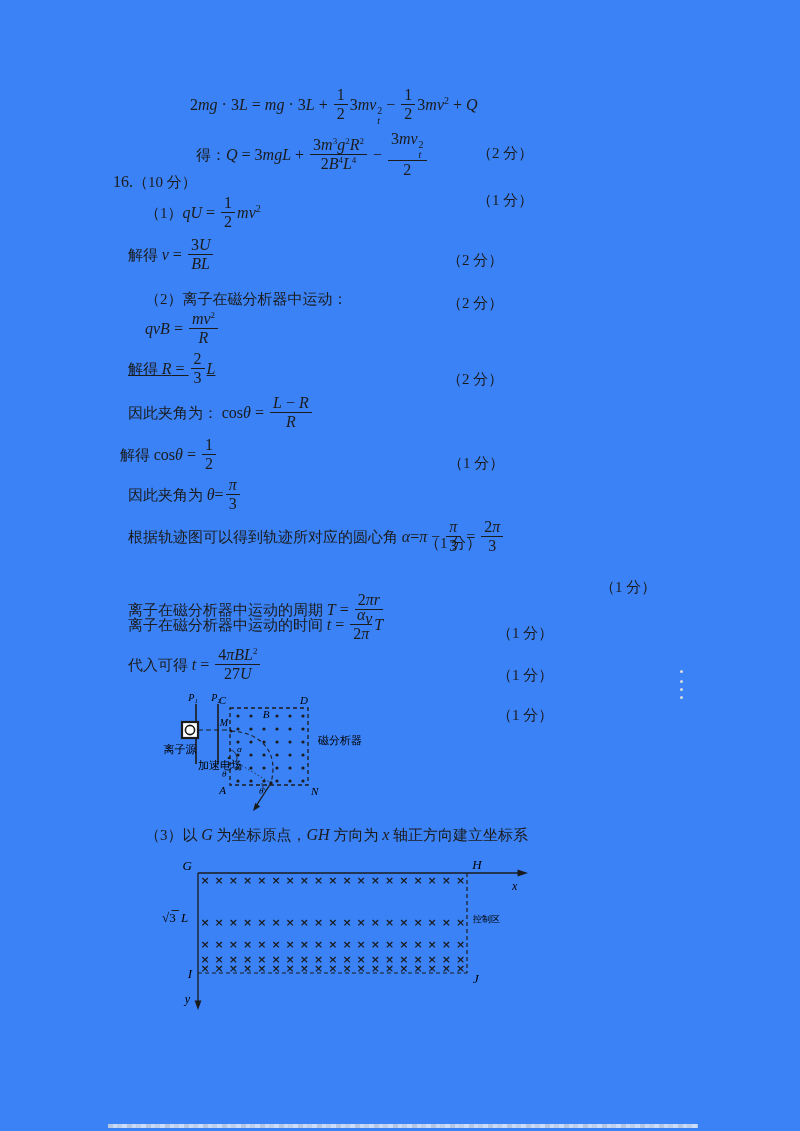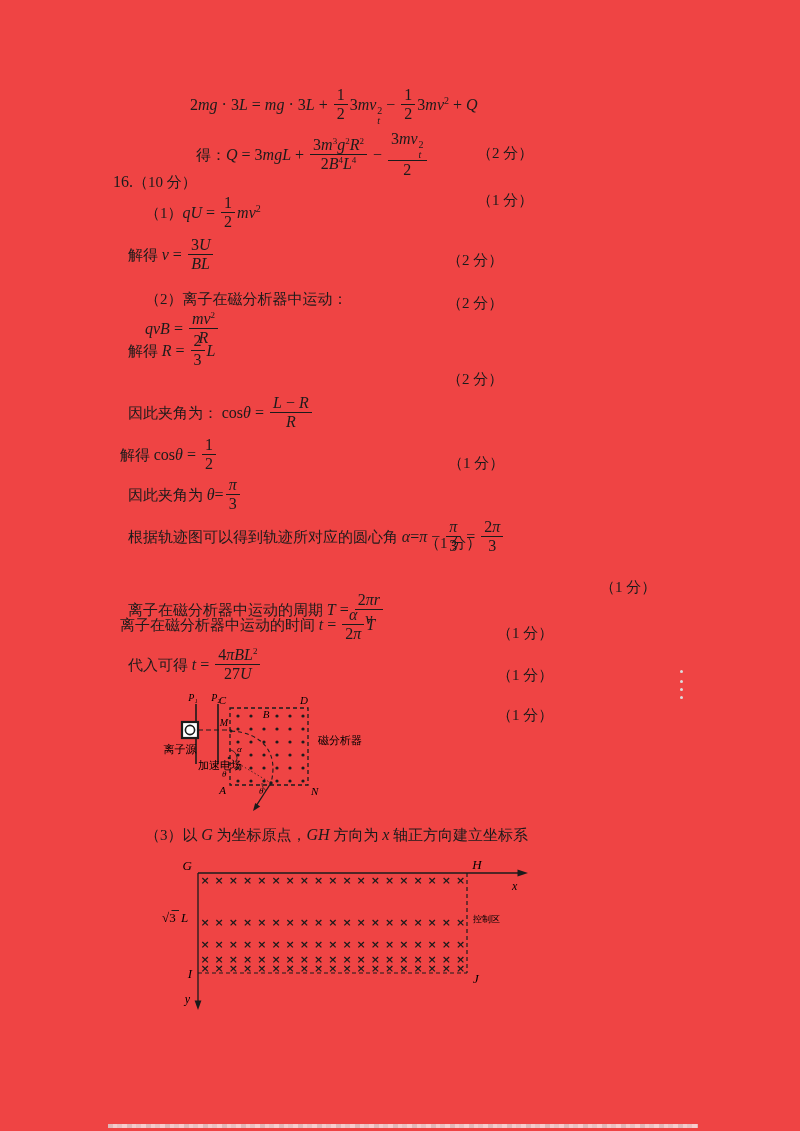--- a/index.html
+++ b/index.html
@@ -1,16 +1,16 @@
 <!DOCTYPE html>
 <html><head>
 <meta charset="utf-8">
 <style>
   html,body{margin:0;padding:0;background:#ffffff;}
-  .page{position:relative;width:800px;height:1131px;background:#ef4444;overflow:hidden;
+  .page{position:relative;width:800px;height:1131px;background:#3b82f6;overflow:hidden;
         font-family:"Liberation Serif",serif;color:#1b1b1b;}
   .line{position:absolute;white-space:nowrap;font-size:15px;line-height:1.3;}
   .cn{font-size:15px;}
   .mr{font-family:"Liberation Serif",serif;font-size:16px;}
   .mi{font-family:"Liberation Serif",serif;font-size:16px;font-style:italic;}
   sup{font-size:10px;}
   .frac{display:inline-block;vertical-align:middle;text-align:center;margin:0 2px;
         position:relative;top:-2px;line-height:1.12;}
   .frac .num,.frac .den{display:block;padding:0 3px;font-size:15px;}
   .frac .den{border-top:1.3px solid #1b1b1b;}
@@ -39,27 +39,27 @@
         </span><span class="mr"> − </span><span class="frac"><span class="num"><span class="mr">1</span></span><span class="den"><span class="mr">2</span></span></span><span class="mr">3</span><span class="mi">mv</span><sup>2</sup><span class="mr"> + </span><span class="mi">Q</span></div>
       <div class="line" style="top: 132px; left: 196px;"><span class="cn">得：</span><span class="mi">Q</span><span class="mr"> = 3</span><span class="mi">mgL</span><span class="mr"> + </span><span class="frac"><span class="num"><span class="mr">3</span><span class="mi">m</span><sup>3</sup><span class="mi">g</span><sup>2</sup><span class="mi">R</span><sup>2</sup></span><span class="den"><span class="mr">2</span><span class="mi">B</span><sup>4</sup><span class="mi">L</span><sup>4</sup></span></span><span class="mr"> − </span><span class="frac"><span class="num"><span class="mr">3</span><span class="mi">mv</span><span class="ss">
               <span class="ssu">2</span>
               <span class="ssb">t</span>
             </span></span><span class="den"><span class="mr">2</span></span></span></div>
       <div class="line" style="top: 172px; left: 113px;"><span class="mr">16.</span><span class="cn">（10 分）</span></div>
       <div class="line" style="top: 196px; left: 145px;"><span class="cn">（1）</span><span class="mi">qU</span><span class="mr"> = </span><span class="frac"><span class="num"><span class="mr">1</span></span><span class="den"><span class="mr">2</span></span></span><span class="mi">mv</span><sup>2</sup></div>
       <div class="line" style="top: 238px; left: 128px;"><span class="cn">解得 </span><span class="mi">v</span><span class="mr"> = </span><span class="frac"><span class="num"><span class="mr">3</span><span class="mi">U</span></span><span class="den"><span class="mi">BL</span></span></span></div>
       <div class="line" style="top: 290px; left: 145px;"><span class="cn">（2）离子在磁分析器中运动：</span></div>
       <div class="line" style="top: 312px; left: 145px;"><span class="mi">qvB</span><span class="mr"> = </span><span class="frac"><span class="num"><span class="mi">mv</span><sup>2</sup></span><span class="den"><span class="mi">R</span></span></span></div>
-      <div class="line" style="top: 334px; left: 128px;"><span class="cn">解得 </span><span class="mi">R</span><span class="mr"> = </span><span class="frac"><span class="num"><span class="mr">2</span></span><span class="den"><span class="mr">3</span></span></span><span class="mi">L</span></div>
+      <div class="line" style="top: 352px; left: 128px; text-decoration: underline;"><span class="cn">解得 </span><span class="mi">R</span><span class="mr"> = </span><span class="frac"><span class="num"><span class="mr">2</span></span><span class="den"><span class="mr">3</span></span></span><span class="mi">L</span></div>
       <div class="line" style="top: 396px; left: 128px;"><span class="cn">因此夹角为： </span><span class="mr">cos</span><span class="mi">θ</span><span class="mr"> = </span><span class="frac"><span class="num"><span class="mi">L</span><span class="mr"> − </span><span class="mi">R</span></span><span class="den"><span class="mi">R</span></span></span></div>
       <div class="line" style="top: 438px; left: 120px;"><span class="cn">解得 </span><span class="mr">cos</span><span class="mi">θ</span><span class="mr"> = </span><span class="frac"><span class="num"><span class="mr">1</span></span><span class="den"><span class="mr">2</span></span></span></div>
       <div class="line" style="top: 478px; left: 128px;"><span class="cn">因此夹角为 </span><span class="mi">θ</span><span class="mr">=</span><span class="frac"><span class="num"><span class="mi">π</span></span><span class="den"><span class="mr">3</span></span></span></div>
       <div class="line" style="top: 520px; left: 128px;"><span class="cn">根据轨迹图可以得到轨迹所对应的圆心角 </span><span class="mi">α</span><span class="mr">=</span><span class="mi">π</span><span class="mr"> − </span><span class="frac"><span class="num"><span class="mi">π</span></span><span class="den"><span class="mr">3</span></span></span><span class="mr"> = </span><span class="frac"><span class="num"><span class="mr">2</span><span class="mi">π</span></span><span class="den"><span class="mr">3</span></span></span></div>
       <div class="line" style="top: 593px; left: 128px;"><span class="cn">离子在磁分析器中运动的周期 </span><span class="mi">T</span><span class="mr"> = </span><span class="frac"><span class="num"><span class="mr">2</span><span class="mi">πr</span></span><span class="den"><span class="mi">v</span></span></span></div>
-      <div class="line" style="top: 608px; left: 120px;"><span class="cn">离子在磁分析器中运动的时间 </span><span class="mi">t</span><span class="mr"> = </span><span class="frac"><span class="num"><span class="mi">α</span></span><span class="den"><span class="mr">2</span><span class="mi">π</span></span></span><span class="mi">T</span></div>
+      <div class="line" style="top: 608px; left: 128px;"><span class="cn">离子在磁分析器中运动的时间 </span><span class="mi">t</span><span class="mr"> = </span><span class="frac"><span class="num"><span class="mi">α</span></span><span class="den"><span class="mr">2</span><span class="mi">π</span></span></span><span class="mi">T</span></div>
       <div class="line" style="top: 648px; left: 128px;"><span class="cn">代入可得 </span><span class="mi">t</span><span class="mr"> = </span><span class="frac"><span class="num"><span class="mr">4</span><span class="mi">πBL</span><sup>2</sup></span><span class="den"><span class="mr">27</span><span class="mi">U</span></span></span></div>
       <div class="line" style="top: 825px; left: 145px;"><span class="cn">（3）以 </span><span class="mi">G</span><span class="cn"> 为坐标原点，</span><span class="mi">GH</span><span class="cn"> 方向为 </span><span class="mi">x</span><span class="cn"> 轴正方向建立坐标系</span></div>
     </div>
 
   <svg style="left:90px;top:692px" width="340" height="130" viewBox="0 0 340 130">
 
     <line x1="106" y1="12" x2="106" y2="72" stroke="#1b1b1b" stroke-width="1.6"></line>
     <line x1="128" y1="12" x2="128" y2="72" stroke="#1b1b1b" stroke-width="1.6"></line>
     <text class="sv-it" x="103" y="9" font-size="10" text-anchor="middle">P₁</text>
     <text class="sv-it" x="126" y="9" font-size="10" text-anchor="middle">P₂</text>

